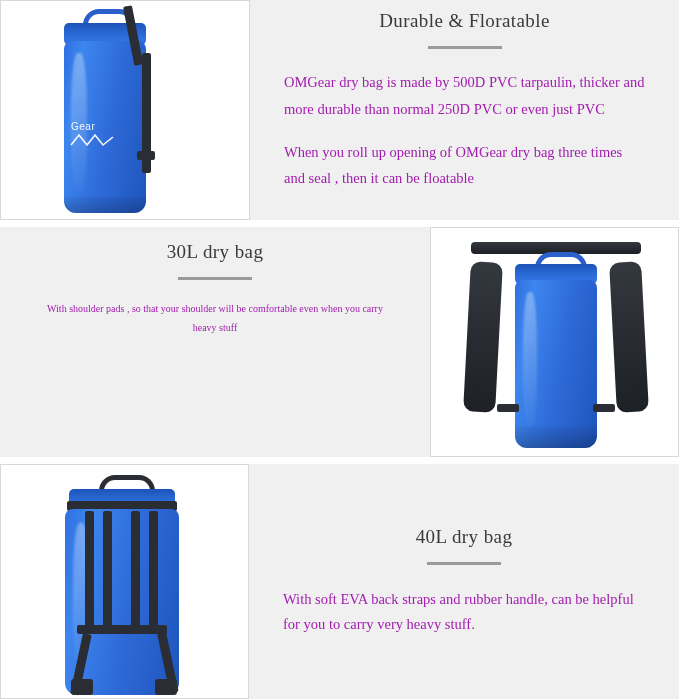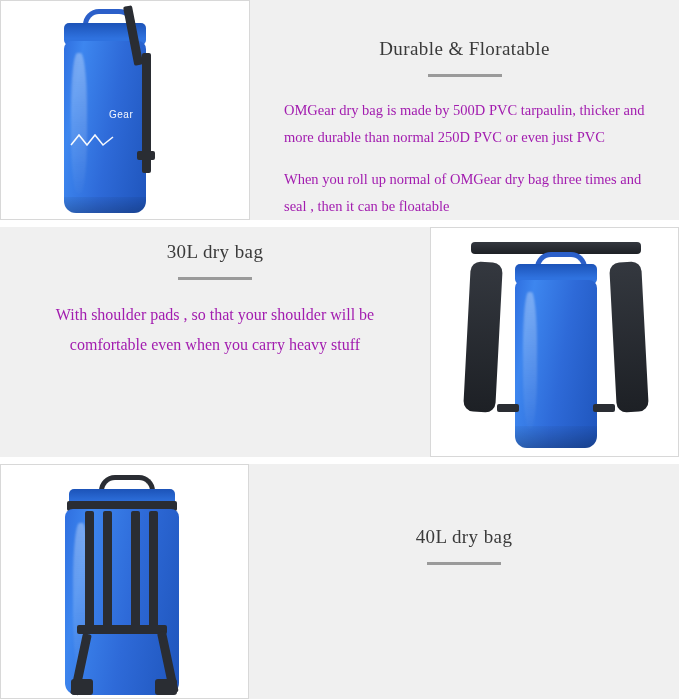--- a/index.html
+++ b/index.html
@@ -67,28 +67,28 @@
   .para {
     font-size: 14.5px;
     line-height: 1.85;
     color: #a21caf;
     margin: 0 0 16px 0;
   }
   .para.lastp { margin-bottom: 0; }
 
   
   .sec1 .img-pane { width: 250px; height: 220px; }
-  .sec1 .text-pane { width: 429px; height: 220px; padding-top: 0; justify-content: flex-end; }
+  .sec1 .text-pane { width: 429px; height: 220px; padding-top: 0; }
   .sec1 .heading { padding-top: 10px; }
 
   
   .sec2 .text-pane { width: 430px; height: 230px; }
   .sec2 .img-pane { width: 249px; height: 230px; }
   .sec2 .heading { }
-  .sec2 .para { text-align: center; font-size: 16px; }
+  .sec2 .para { text-align: center; font-size: 10px; }
 
   
   .sec3 .img-pane { width: 249px; height: 235px; }
   .sec3 .text-pane { width: 430px; height: 235px; }
   .sec3 .heading { padding-top: 62px; }
   .sec3 .para { text-align: left; line-height: 1.7; }
   .sec3 .rule { margin-bottom: 22px; }
 
   
   .bag-stage {
@@ -154,34 +154,34 @@
         <div class="bag-top" style="left:63px; top:22px; width:82px; height:22px;"></div>
 
         <div class="bag-body" style="left:63px; top:40px; width:82px; height:172px;"></div>
 
         <div class="shine" style="left:70px; top:52px; width:16px; height:140px;"></div>
 
         <div class="strap" style="left:122px; top:6px; width:9px; height:60px; transform: rotate(-11deg); transform-origin: top left;"></div>
         <div class="strap" style="left:141px; top:52px; width:9px; height:120px;"></div>
         <div class="strap" style="left:136px; top:150px; width:18px; height:9px;"></div>
 
-        <div class="logo" style="left:70px; top:108px; width:60px;margin-left:38px;">Gear</div>
+        <div class="logo" style="left:70px; top:120px; width:60px;">Gear</div>
         <svg style="position:absolute; left:68px; top:130px;" width="46" height="18">
           <polyline points="2,14 10,4 18,14 26,4 34,14 44,6" fill="none" stroke="#ffffff" stroke-width="1.6" opacity="0.95"></polyline>
         </svg>
 
         <div style="position:absolute; left:63px; top:196px; width:82px; height:16px; background:linear-gradient(180deg,rgba(0,0,0,0.05),rgba(0,0,0,0.22)); border-radius:0 0 12px 12px;"></div>
       </div>
     </div>
 
     <div class="text-pane">
       <h2 class="heading">Durable &amp; Floratable</h2>
       <div class="rule"></div>
       <p class="para">OMGear dry bag is made by 500D PVC tarpaulin, thicker and more durable than normal 250D PVC or even just PVC</p>
-      <p class="para lastp">When you roll up normal of OMGear dry bag three times and seal , then it can be floatable</p>
+      <p class="para lastp">When you roll up opening of OMGear dry bag three times and seal , then it can be floatable</p>
     </div>
   </div>
 
   <div class="gap"></div>
 
   <div class="section sec2">
 
     <div class="text-pane plain">
       <h2 class="heading">30L dry bag</h2>
       <div class="rule"></div>
@@ -236,16 +236,17 @@
         <div class="strap" style="left:82px; top:168px; width:9px; height:62px; transform: rotate(12deg); transform-origin: top left;"></div>
         <div class="strap" style="left:156px; top:168px; width:9px; height:62px; transform: rotate(-12deg); transform-origin: top left;"></div>
         <div class="strap" style="left:70px; top:214px; width:22px; height:16px; border-radius:3px;"></div>
         <div class="strap" style="left:154px; top:214px; width:22px; height:16px; border-radius:3px;"></div>
       </div>
     </div>
 
     <div class="text-pane plain">
       <h2 class="heading">40L dry bag</h2>
       <div class="rule"></div>
+      <p class="para">With soft EVA back straps and rubber handle, can be helpful for you to carry very heavy stuff.</p>
     </div>
   </div>
 
 </div>
 
 </body></html>

